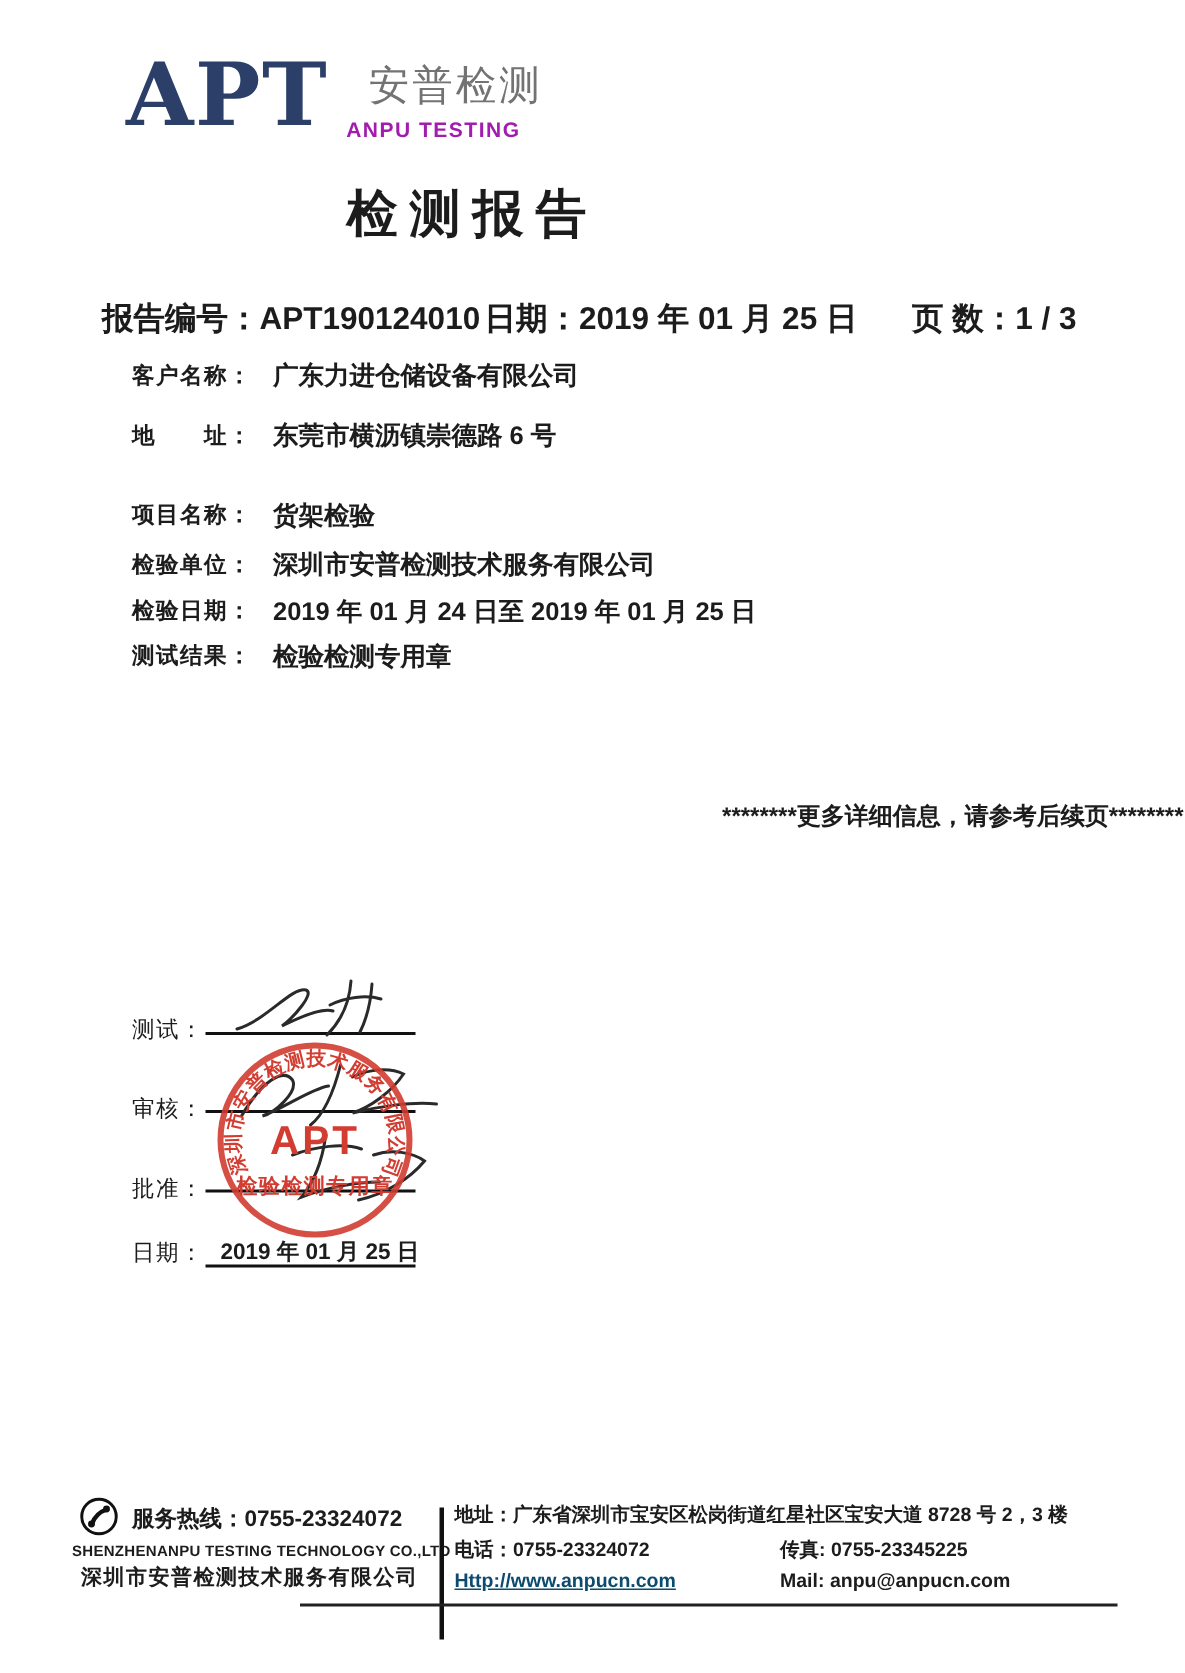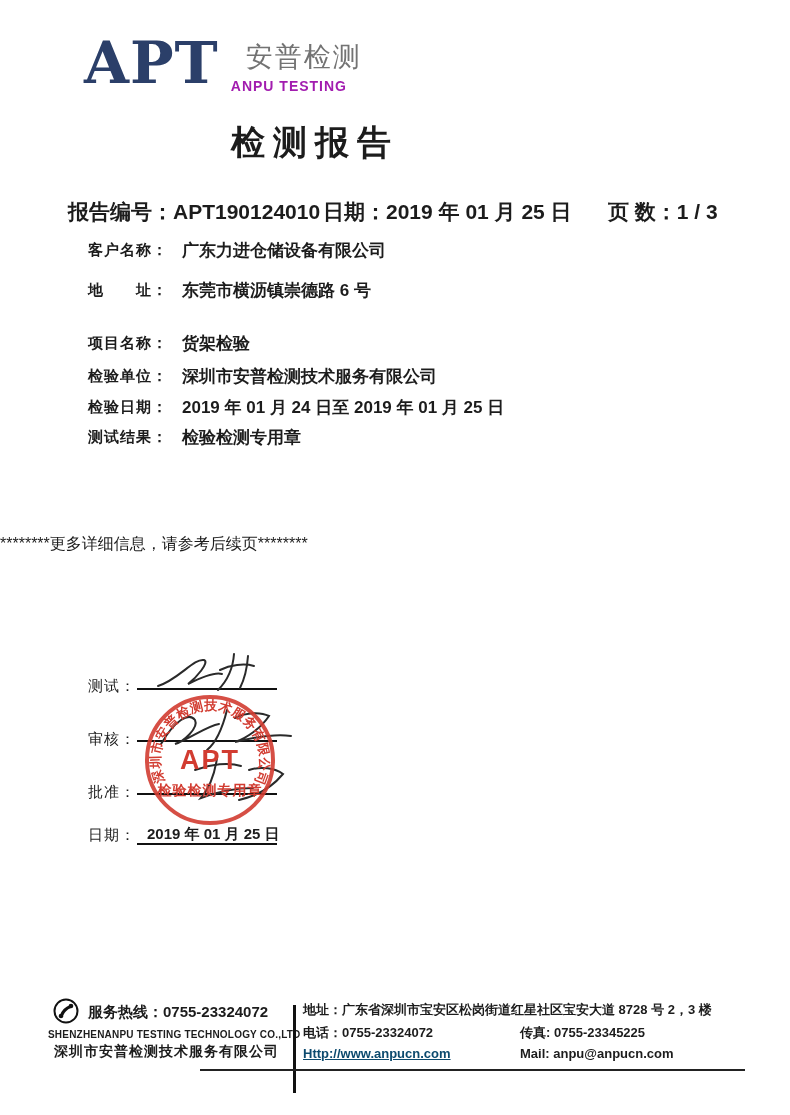--- a/index.html
+++ b/index.html
@@ -25,21 +25,21 @@
   .meta-report { left:68px; }
   .meta-date { left:323px; }
   .meta-pages { left:608px; }
 
   
   .row { white-space:nowrap; }
   .lbl { position:absolute; left:88px; font-size:15px; font-weight:bold; letter-spacing:1px; }
   .val { position:absolute; left:182px; font-size:17px; font-weight:bold; }
 
   
-  .notice { left:0; top:534px; width:789px; text-align:left; font-size:16px; font-weight:normal; }
+  .notice { left:0; top:534px; width:789px; text-align:right; font-size:16px; font-weight:bold; }
 
   
   .sign-lbl { position:absolute; left:88px; font-size:15px; font-weight:normal; letter-spacing:1px; }
   .sign-line { position:absolute; left:137px; width:140px; height:2px; background:#111; }
   .sign-date-val { position:absolute; left:147px; font-size:15px; font-weight:bold; }
   .sig-svg { position:absolute; }
   .sig-svg path { fill:none; stroke:#2a2a2a; stroke-width:2; stroke-linecap:round; }
 
   .stamp-svg { left:135px; top:685px; }
 

